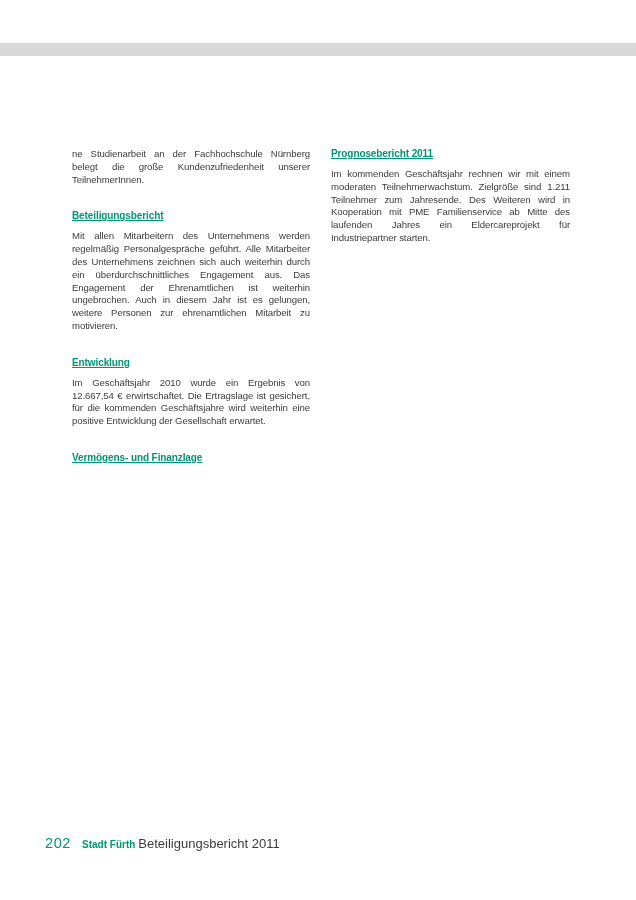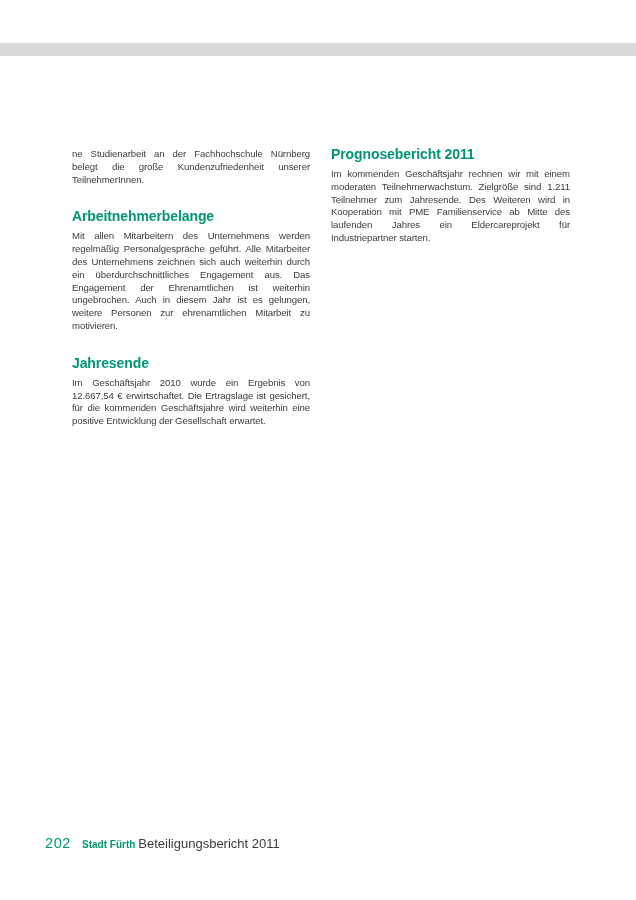--- a/index.html
+++ b/index.html
@@ -35,25 +35,26 @@
     font-size: 9.6px;
     line-height: 12.8px;
     letter-spacing: -0.1px;
     color: #3c3c3c;
     text-align: justify;
     hyphens: auto;
     -webkit-hyphens: auto;
   }
   .sec-heading {
     margin: 24px 0 8px 0;
-    font-size: 14px;
+    font-size: 10px;
     line-height: 12px;
     font-weight: bold;
     color: #009674;
     letter-spacing: -0.1px;
+    text-decoration: underline;
   }
   .footer {
     position: absolute;
     left: 45px;
     top: 835px;
     display: flex;
     align-items: baseline;
     white-space: nowrap;
   }
   .page-num {
@@ -76,26 +77,27 @@
 </head>
 <body>
 
 <div class="page">
 
   <div class="top-bar"></div>
 
   <div class="col col-left">
     <p class="body-par">ne Studienarbeit an der Fachhochschule Nürnberg belegt die große Kundenzufriedenheit unserer TeilnehmerInnen.</p>
 
-    <h3 class="sec-heading">Arbeitnehmerbelange</h3>
+    <h3 class="sec-heading">Beteiligungsbericht</h3>
     <p class="body-par">Mit allen Mitarbeitern des Unternehmens werden regelmäßig Personalgespräche geführt. Alle Mitarbeiter des Unternehmens zeichnen sich auch weiterhin durch ein überdurchschnittliches Engagement aus. Das Engagement der Ehrenamtlichen ist weiterhin ungebrochen. Auch in diesem Jahr ist es gelungen, weitere Personen zur ehrenamtlichen Mitarbeit zu motivieren.</p>
 
-    <h3 class="sec-heading">Jahresende</h3>
+    <h3 class="sec-heading">Entwicklung</h3>
     <p class="body-par">Im Geschäftsjahr 2010 wurde ein Ergebnis von 12.667,54 € erwirtschaftet. Die Ertragslage ist gesichert, für die kommenden Geschäftsjahre wird weiterhin eine positive Entwicklung der Gesellschaft erwartet.</p>
 
+    <h3 class="sec-heading">Vermögens- und Finanzlage</h3>
   </div>
 
   <div class="col col-right">
     <h3 class="sec-heading">Prognosebericht 2011</h3>
     <p class="body-par">Im kommenden Geschäftsjahr rechnen wir mit einem moderaten Teilnehmerwachstum. Zielgröße sind 1.211 Teilnehmer zum Jahresende. Des Weiteren wird in Kooperation mit PME Familienservice ab Mitte des laufenden Jahres ein Eldercareprojekt für Industriepartner starten.</p>
   </div>
 
   <div class="footer">
     <span class="page-num">202</span>
     <span class="publisher">Stadt Fürth</span>

